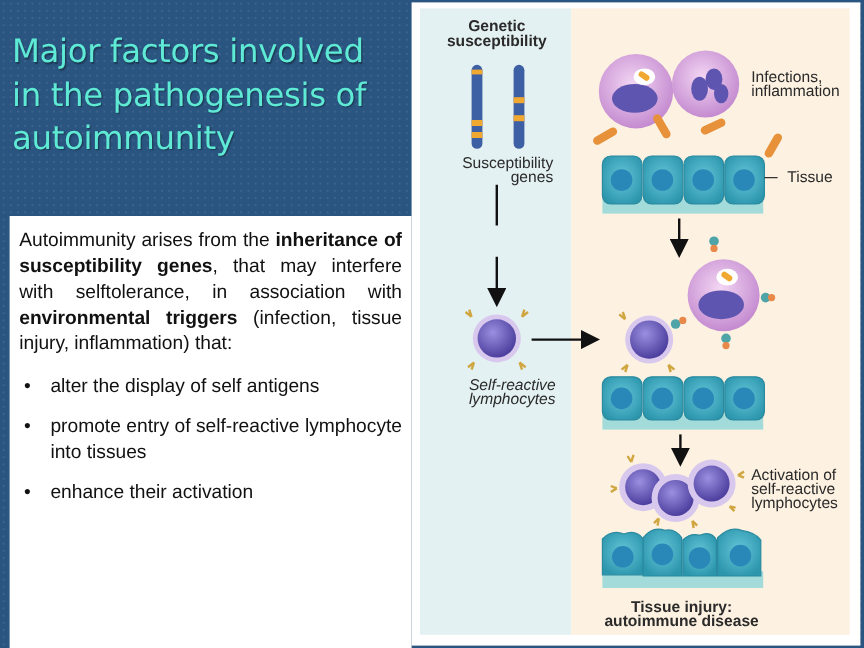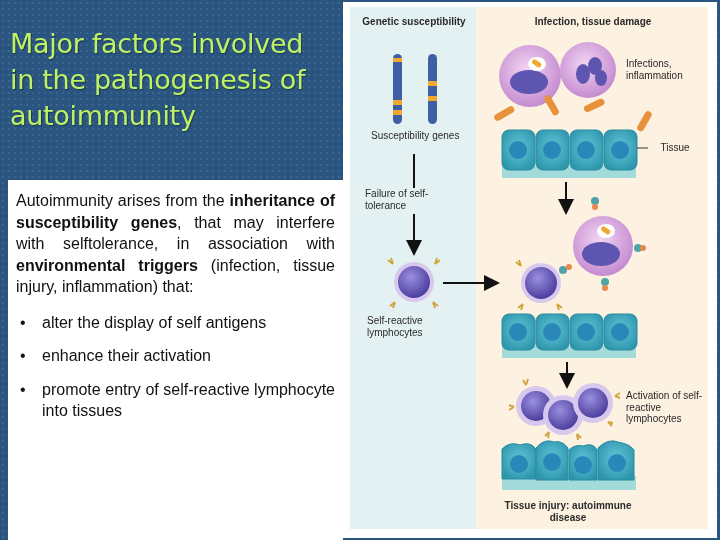--- a/index.html
+++ b/index.html
@@ -5,21 +5,21 @@
   html, body { margin:0; padding:0; }
   body {
     width:720px; height:540px; position:relative; overflow:hidden;
     background:#2a5580;
     background-image: radial-gradient(rgba(255,255,255,0.09) 1px, transparent 1.2px);
     background-size: 6px 6px;
     font-family: "DejaVu Sans", sans-serif;
   }
   .title {
     position:absolute; left:10px; top:26px; width:325px;
-    color:#bef264; font-size:27px; line-height:36px; letter-spacing:-0.3px;
+    color:#5eead4; font-size:27px; line-height:36px; letter-spacing:-0.3px;
     text-shadow: 1px 1px 1px rgba(0,0,0,0.35);
     font-family: "DejaVu Sans", sans-serif;
   }
   .textbox {
     position:absolute; left:8px; top:180px; width:335px; height:371px;
     background:#ffffff; box-sizing:border-box; padding:10px 8px 0 8px;
     color:#111; font-family:Liberation Sans, sans-serif; font-size:16px; line-height:21.5px;
   }
   .para { text-align:justify; text-align-last:left; }
   .para b { font-weight:bold; }
@@ -31,39 +31,39 @@
     position:absolute; left:343px; top:2px; width:374px; height:536px;
     background:#ffffff;
   }
   .panel-left {
     position:absolute; left:7px; top:5px; width:126px; height:522px; background:#e4f1f2;
   }
   .panel-right {
     position:absolute; left:133px; top:5px; width:232px; height:522px; background:#fdf1e1;
   }
   .fig-label {
-    position:absolute; font-family:"Liberation Sans", sans-serif; font-size:10px; line-height:11.5px; color:#2a2a2a;
+    position:absolute; font-family:"Liberation Sans", sans-serif; font-size:13px; line-height:11.5px; color:#2a2a2a;
   }
   .fig-label.bold { font-weight:bold; text-align:center; }
-  .fig-label.center { text-align:left; }
+  .fig-label.center { text-align:right; }
   svg.diagram { position:absolute; left:0; top:0; }
 </style>
 </head>
 <body>
 
 <div class="title">Major factors involved in the pathogenesis of autoimmunity</div>
 
 <div class="textbox">
   <div class="para">
     <span>Autoimmunity arises from the </span><b>inheritance of susceptibility genes</b><span>, that may interfere with selftolerance, in association with </span><b>environmental triggers</b><span> (infection, tissue injury, inflammation) that:</span>
   </div>
   <ul class="bullets">
     <li>alter the display of self antigens</li>
+    <li>promote entry of self-reactive lymphocyte into tissues</li>
     <li>enhance their activation</li>
-    <li>promote entry of self-reactive lymphocyte into tissues</li>
   </ul>
 </div>
 
 <div class="figure-frame">
   <div class="panel-left"></div>
   <div class="panel-right"></div>
 
   <svg class="diagram" width="374" height="536" viewBox="0 0 374 536">
     <defs>
       <marker id="ah" markerWidth="8" markerHeight="8" refX="6" refY="4" orient="auto">
@@ -201,21 +201,19 @@
       <path d="M193 446 q8 -10 18 -6 q8 -2 14 6 v32 h-32 z" fill="url(#tis)" stroke="#2a8aa0"></path>
       <circle cx="209" cy="460" r="9" fill="#2a88b8"></circle>
       <path d="M226 448 q6 -6 14 -4 q10 -4 14 4 v30 h-28 z" fill="url(#tis)" stroke="#2a8aa0"></path>
       <circle cx="240" cy="463" r="9" fill="#2a88b8"></circle>
       <path d="M255 446 q10 -10 20 -6 q12 2 16 8 v30 h-36 z" fill="url(#tis)" stroke="#2a8aa0"></path>
       <circle cx="274" cy="461" r="9" fill="#2a88b8"></circle>
     </g>
   </svg>
 
   <div class="fig-label bold" style="left:16px; top:14px; width:110px;">Genetic susceptibility</div>
-  <div class="fig-label bold" style="left:150px; top:14px; width:200px;">Infection, tissue damage</div>
   <div class="fig-label center" style="left:28px; top:128px; width:90px;">Susceptibility genes</div>
-  <div class="fig-label center" style="left:22px; top:186px; width:100px;">Failure of self-tolerance</div>
-  <div class="fig-label center" style="left:24px; top:313px; width:96px;">Self-reactive lymphocytes</div>
+  <div class="fig-label center" style="left:24px; top:313px; width:96px;font-style:italic;">Self-reactive lymphocytes</div>
   <div class="fig-label" style="left:283px; top:56px; width:80px;">Infections, inflammation</div>
   <div class="fig-label" style="left:307px; top:140px; width:50px;text-align:center;">Tissue</div>
   <div class="fig-label" style="left:283px; top:388px; width:82px;">Activation of self-reactive lymphocytes</div>
   <div class="fig-label bold" style="left:150px; top:498px; width:150px;">Tissue injury: autoimmune disease</div>
 </div>
 
 </body></html>

